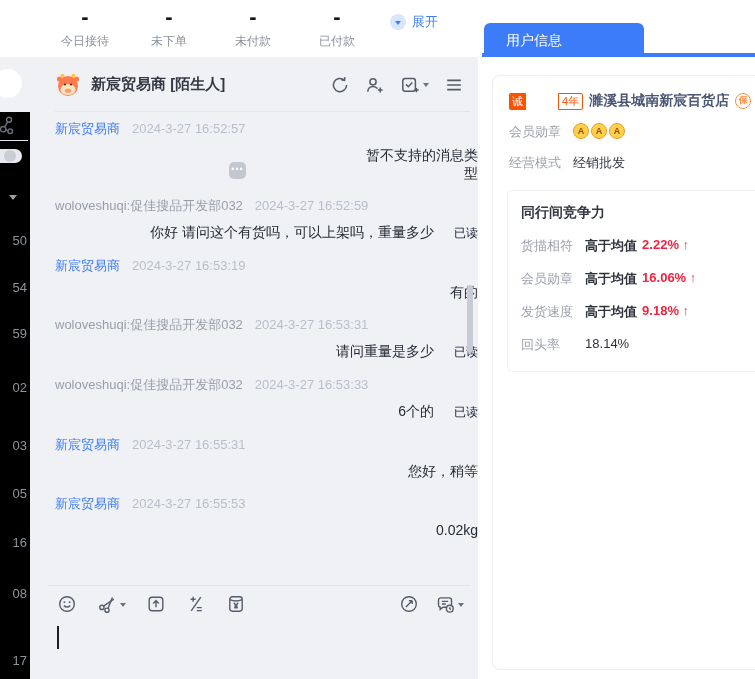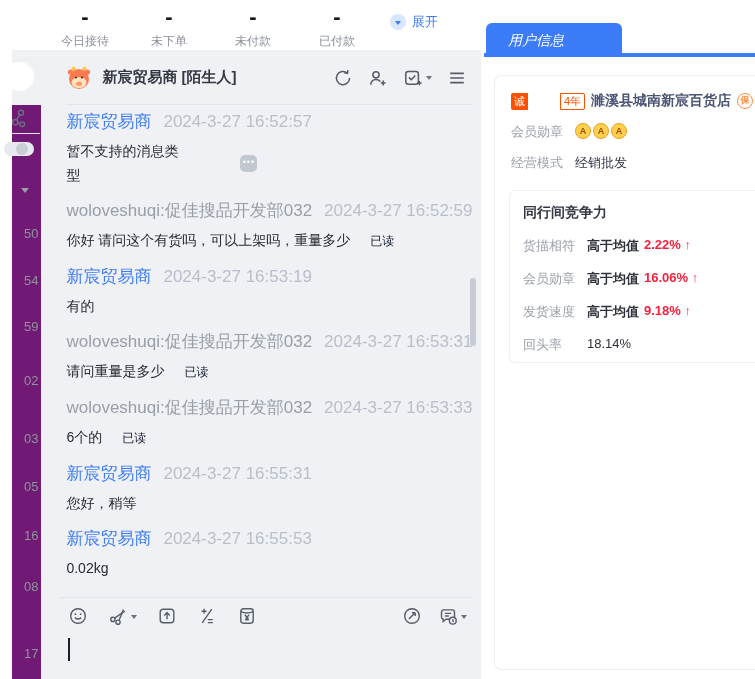--- a/index.html
+++ b/index.html
@@ -17,21 +17,21 @@
   .stat { width:62px; margin-right:22px; text-align:center; }
   .stat-value { font-weight:700; font-size:22px; line-height:14px; color:#14171c; }
   .stat-label { margin-top:9px; font-size:12px; color:#8b919c; }
   .expand-btn { display:flex; align-items:center; gap:6px; margin-top:3px; color:#3d7cf8; font-size:13px; cursor:pointer; }
   .expand-circle { width:16px; height:16px; border-radius:50%; background:#d9e6ff; display:flex; align-items:center; justify-content:center; }
   .expand-circle::after { content:""; border:3.5px solid transparent; border-top:4.5px solid #3d7cf8; margin-top:4px; }
 
   .main { flex:1; display:flex; }
 
   
-  .strip { width:30px; position:relative; background:#701a75;margin-left:12px; }
+  .strip { width:30px; position:relative; background:#000000; }
   .strip-headerbg { position:absolute; top:0; left:0; right:0; height:55px; background:#eff1f5; }
   .strip-avatar { position:absolute; top:12px; left:-7px; width:29px; height:29px; border-radius:50%; background:#fff; }
   .strip-icon { position:absolute; top:58px; left:0; color:#6a7280; }
   .strip-divider { position:absolute; top:83px; left:0; width:28px; height:1px; background:#e4e7ec; }
   .toggle { position:absolute; top:92px; left:-8px; width:30px; height:14px; border-radius:7px; background:#e7e9ee; }
   .toggle-knob { position:absolute; top:1px; left:12px; width:12px; height:12px; border-radius:50%; background:#c9cdd4; }
   .strip-caret { position:absolute; top:138px; left:9px; border:4px solid transparent; border-top:5px solid #9aa0aa; }
   .strip-times span { position:absolute; right:3px; font-size:13px; color:#8e939d; cursor:pointer; }
   .strip-times span:nth-child(1){top:176px} .strip-times span:nth-child(2){top:223px}
   .strip-times span:nth-child(3){top:269px} .strip-times span:nth-child(4){top:323px}
@@ -43,64 +43,64 @@
   .chat { width:448px; background:#eff1f5; display:flex; flex-direction:column; position:relative; }
   .chat-header { height:55px; flex:none; display:flex; align-items:center; padding:0 14px 0 25px; position:relative; }
   .chat-header::after { content:""; position:absolute; left:25px; right:8px; bottom:0; height:1px; background:#e2e5ea; }
   .chat-title { margin-left:10px; font-size:15px; font-weight:600; color:#333843; }
   .header-icons { margin-left:auto; display:flex; align-items:center; gap:15px; color:#555b66; }
   .icon-btn { display:flex; align-items:center; cursor:pointer; }
   .mini-caret { border:3.5px solid transparent; border-top:4.5px solid #6a7280; margin-top:4px; margin-left:3px; }
 
   .messages { flex:1; padding:10px 0 0 25px; position:relative; overflow:hidden; }
   .msg { margin-bottom:17px; position:relative; }
-  .msg-head { font-size:17px; line-height:13px; margin-bottom:11px; }
+  .msg-head { font-size:13px; line-height:13px; margin-bottom:11px; }
   .sender-blue { color:#3d7cf8; }
   .sender-gray { color:#989ea8; }
   .msg-time { color:#b9bfc9; margin-left:12px; }
-  .msg-body { font-size:14px; color:#262b33; line-height:24px; }
+  .msg-body { font-size:14px; color:#262b33; line-height:18px;text-align:right; }
   .clamped { display:inline-block; width:116px; }
   .read { font-size:12px; color:#0f172a; margin-left:20px; }
   .more-badge { position:absolute; left:174px; top:40px; width:17px; height:17px; border-radius:5px;
     background:#c2c7d0; color:#fff; text-align:center; line-height:15px; font-size:9px; letter-spacing:1px; cursor:pointer; }
   .more-badge::after { content:"•••"; }
   .chat-scrollbar { position:absolute; right:5px; top:228px; width:6px; height:68px; border-radius:3px; background:#c7cbd3; }
 
   .composer { flex:none; height:94px; border-top:1px solid #e2e5ea; margin:0 8px 0 18px; padding-top:8px; }
   .toolbar { display:flex; align-items:center; gap:20px; padding-left:9px; color:#565d69; }
   .toolbar-right { margin-left:auto; display:flex; align-items:center; gap:16px; padding-right:6px; }
   .input-area { margin-top:12px; padding-left:9px; height:30px; cursor:text; }
   .caret { width:1.5px; height:23px; background:#1c1f24; animation: blink 1s step-end infinite; }
   @keyframes blink { 50% { opacity:0; } }
 
   .gap-col { width:3px; background:#fff; }
 
   
   .right-panel { width:274px; background:#fff; display:flex; flex-direction:column; }
   .tabbar { height:57px; position:relative; flex:none; }
-  .tab { position:absolute; left:2px; bottom:0; width:136px; height:34px; background:#3d7cf8;
-    border-radius:6px 6px 0 0; color:#fff; font-size:14px; line-height:34px; padding-left:22px; cursor:pointer;font-style:italic; }
+  .tab { position:absolute; left:2px; bottom:0; width:160px; height:34px; background:#3d7cf8;
+    border-radius:6px 6px 0 0; color:#fff; font-size:14px; line-height:34px; padding-left:22px; cursor:pointer; }
   .tab-underline { position:absolute; left:0; right:0; bottom:0; height:4px; background:#3d7cf8; }
   .panel-card { flex:1; margin:18px 0 9px 10px; border:1px solid #eceef2; border-right:none;
     border-radius:8px 0 0 8px; padding:16px 0 16px 16px; }
   .store-row { display:flex; align-items:center; gap:6px; }
   .badge-cheng { display:flex; height:17px; flex:none; }
   .badge-cheng-left { width:17px; background:#ff5000; color:#fff; font-size:11px; line-height:17px; text-align:center; border-radius:2px 0 0 2px; }
   .badge-cheng-right { border:1px solid #ff5000; color:#ff5000; font-size:11px; line-height:15px; padding:0 3px; border-radius:0 2px 2px 0; background:#fff;margin-left:32px; }
   .store-name { font-size:14px; font-weight:700; color:#4a5674; white-space:nowrap; cursor:pointer; }
   .shield { flex:none; width:16px; height:16px; border:1.5px solid #ff8c40; border-radius:50%;
     color:#ff8c40; font-size:9px; line-height:13px; text-align:center; font-weight:700; }
   .info-row { margin-top:13px; display:flex; align-items:flex-start; font-size:13px; color:#9ba1ab; }
   .info-label { width:64px; flex:none; }
   .info-value { color:#333843; }
   .medals { display:flex; }
   .medal { width:16px; height:16px; border-radius:50%; background:#ffd14d; border:1px solid #f09b1e;
     color:#a04708; font-size:9px; font-weight:700; line-height:14px; text-align:center; margin-right:2px; }
   .comp-box { margin:18px 0 0 -2px; border:1px solid #eef0f3; border-right:none; border-radius:6px 0 0 6px;
-    padding:13px 0 8px 13px; }
+    padding:13px 0 17px 13px; }
   .comp-title { font-size:14px; font-weight:600; color:#333843; }
   .comp-row { margin-top:15px; display:flex; font-size:13px; }
   .comp-label { color:#9ba1ab; width:64px; flex:none; }
   .comp-prefix { color:#2e333b; font-weight:700; margin-right:5px; }
   .val-red { color:#f5223d; font-weight:700; }
   .val-dark { color:#2e333b; }
 
   svg.ic { display:block; overflow:visible; }
 </style>
 </head>

